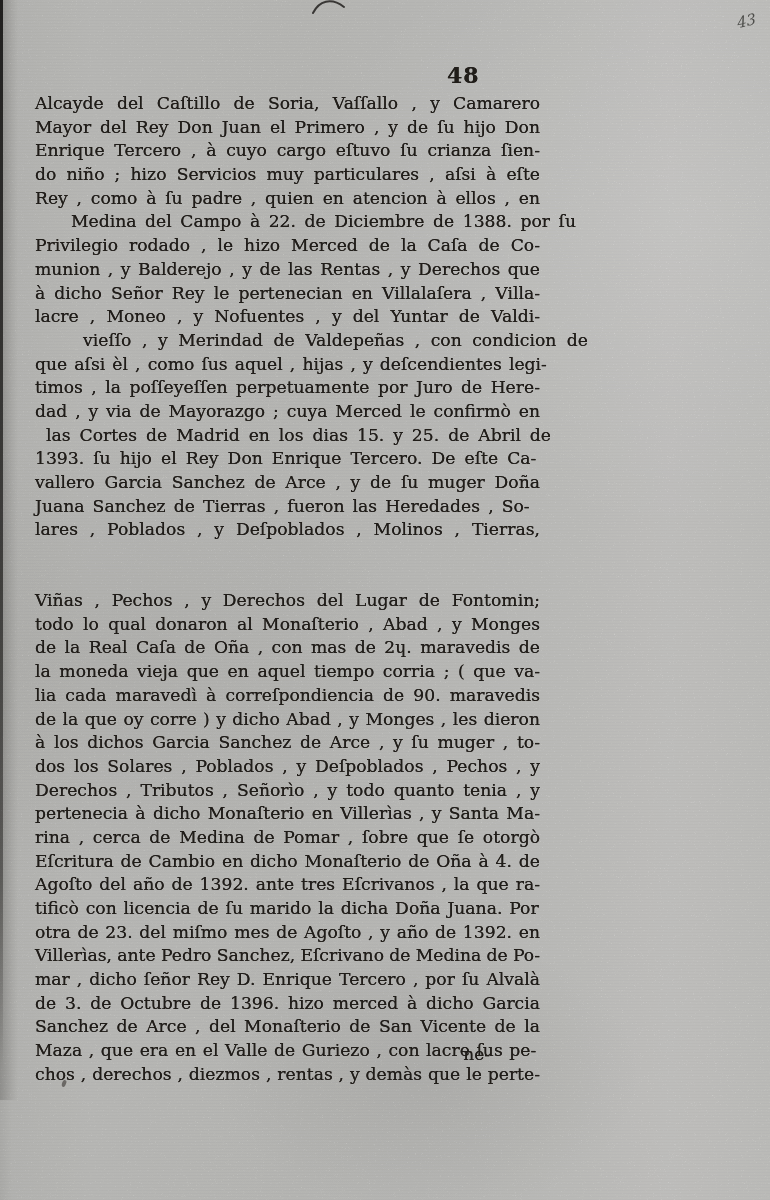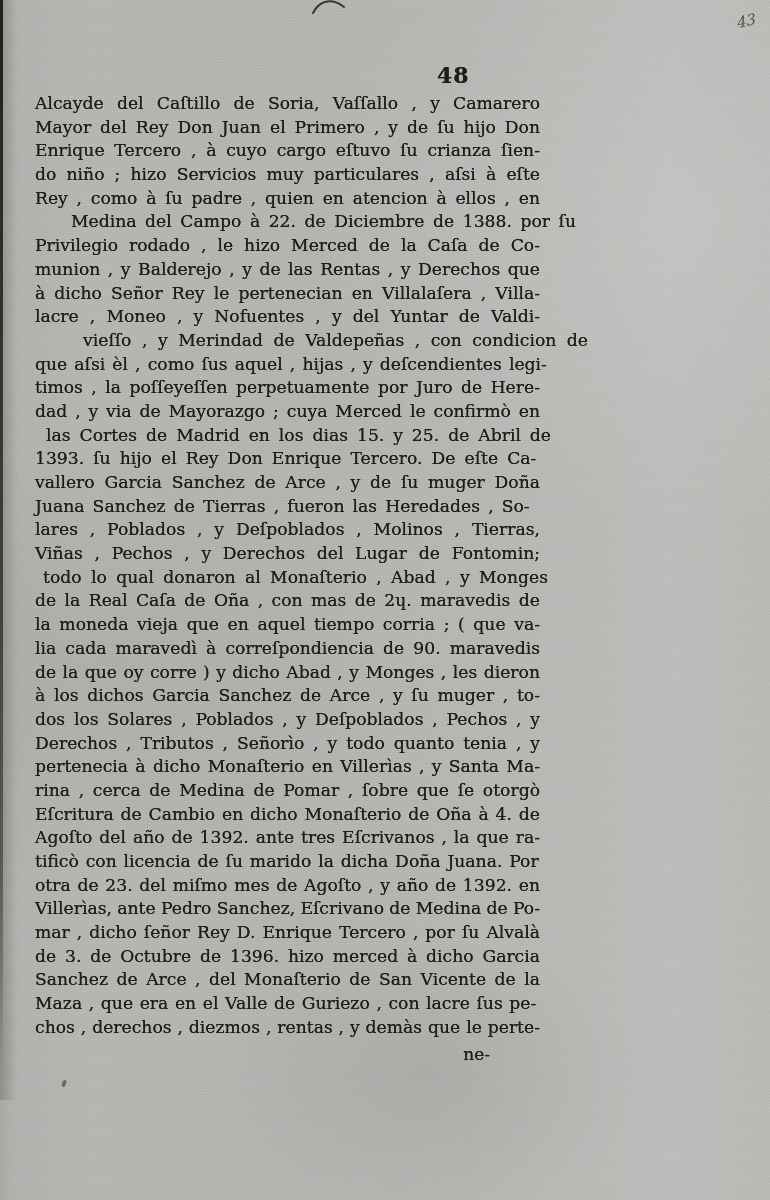--- a/index.html
+++ b/index.html
@@ -21,21 +21,21 @@
     position:absolute;left:0;top:0;width:3px;height:1068px;
     background:linear-gradient(to bottom,
       rgba(15,14,13,0.85) 0%, rgba(25,24,22,0.65) 55%,
       rgba(30,28,26,0.45) 82%, rgba(30,28,26,0) 100%);
   }
   .gutter-shade{
     position:absolute;left:0;top:0;width:18px;height:1100px;
     background:linear-gradient(90deg, rgba(60,58,54,0.22), rgba(60,58,54,0) 100%);
   }
   .folio{
-    position:absolute;left:437px;top:62px;
+    position:absolute;left:447px;top:62px;
     font-size:22px;font-weight:bold;letter-spacing:1px;
     text-shadow:0 0 0.6px rgba(30,26,22,0.8);
   }
   .hand-mark{
     position:absolute;left:737px;top:12px;
     font-size:15px;font-style:italic;
     color:var(--pencil,rgba(92,92,88,0.75));
     transform:rotate(-14deg) skewX(-6deg);
   }
   .ink-curve{position:absolute;left:310px;top:0;}
@@ -86,22 +86,22 @@
       <div class="line" style="word-spacing: 5.61364px;"><span>lacre , Moneo , y Nofuentes , y del Yuntar de Valdi-</span></div>
       <div class="line" style="word-spacing: 5.0434px; margin-left: 48px;"><span>vieſſo , y Merindad de Valdepeñas , con condicion de</span></div>
       <div class="line" style="word-spacing: 1.63151px;"><span>que aſsi èl , como ſus aquel , hijas , y deſcendientes legi-</span></div>
       <div class="line" style="word-spacing: 3.01172px;"><span>timos , la poſſeyeſſen perpetuamente por Juro de Here-</span></div>
       <div class="line" style="word-spacing: 2.41477px;"><span>dad , y via de Mayorazgo ; cuya Merced le confirmò en</span></div>
       <div class="line" style="word-spacing: 3.47396px; margin-left: 11px;"><span>las Cortes de Madrid en los dias 15. y 25. de Abril de</span></div>
       <div class="line" style="word-spacing: 3.58239px;"><span>1393. ſu hijo el Rey Don Enrique Tercero.  De eſte Ca-</span></div>
       <div class="line" style="word-spacing: 4.25156px;"><span>vallero Garcia Sanchez de Arce , y de ſu muger Doña</span></div>
       <div class="line" style="word-spacing: 2.62847px;"><span>Juana Sanchez de Tierras , fueron las Heredades , So-</span></div>
       <div class="line" style="word-spacing: 6.36979px;"><span>lares , Poblados , y Deſpoblados , Molinos , Tierras,</span></div>
-      <div class="line" style="word-spacing: 6.25694px;"><span>Viñas , Pechos , y Derechos del Lugar de Fontomin;</span></div>
-      <div class="line" style="word-spacing: 3.89688px; margin-left: 8px;"><span>todo lo qual donaron al Monaſterio , Abad , y Monges</span></div>
+      <div class="line" style="word-spacing: 6.25694px; margin-top: 47px;"><span>Viñas , Pechos , y Derechos del Lugar de Fontomin;</span></div>
+      <div class="line" style="word-spacing: 3.89688px;"><span>todo lo qual donaron al Monaſterio , Abad , y Monges</span></div>
       <div class="line" style="word-spacing: 2.93099px;"><span>de la Real Caſa de Oña , con mas de 2ɥ. maravedis de</span></div>
       <div class="line" style="word-spacing: 3.15625px;"><span>la moneda vieja que en aquel tiempo corria ; ( que va-</span></div>
       <div class="line" style="word-spacing: 3.65179px;"><span>lia cada maravedì à correſpondiencia de 90. maravedis</span></div>
       <div class="line" style="word-spacing: 0.97433px;"><span>de la que oy corre ) y dicho Abad , y Monges , les dieron</span></div>
       <div class="line" style="word-spacing: 3.17448px;"><span>à los dichos Garcia Sanchez de Arce , y ſu muger , to-</span></div>
       <div class="line" style="word-spacing: 3.28835px;"><span>dos los Solares , Poblados , y Deſpoblados , Pechos , y</span></div>
       <div class="line" style="word-spacing: 3.41193px;"><span>Derechos , Tributos , Señorìo , y todo quanto tenia , y</span></div>
       <div class="line" style="word-spacing: 1.81424px;"><span>pertenecia à dicho Monaſterio en Villerìas , y Santa Ma-</span></div>
       <div class="line" style="word-spacing: 3.19034px;"><span>rina , cerca de Medina de Pomar , ſobre que ſe otorgò</span></div>
       <div class="line" style="word-spacing: 1.4px;"><span>Eſcritura de Cambio en dicho Monaſterio de Oña à 4. de</span></div>

